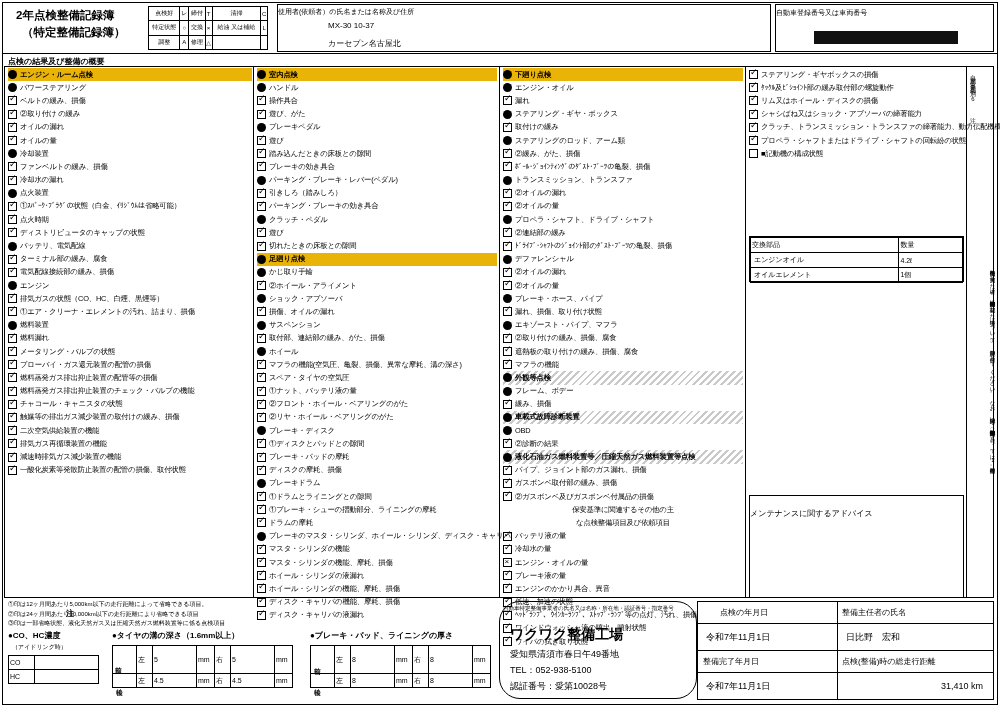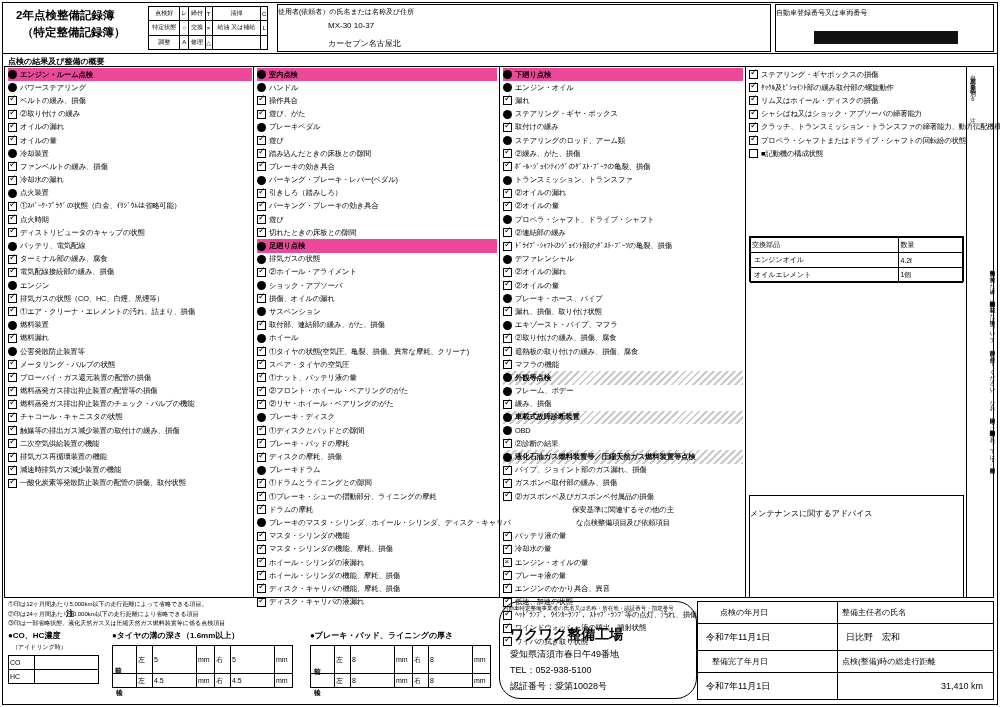--- a/index.html
+++ b/index.html
@@ -21,21 +21,21 @@
   .hg table{width:100%;height:100%;font-size:6px;}
   .hg td{border:1px solid #000;text-align:center;padding:0;}
   
   .sec{position:absolute;box-sizing:border-box;}
   .row{display:flex;align-items:center;height:13.2px;}
   .cb{flex:0 0 auto;width:9px;height:9px;border:1px solid #000;margin-right:3px;box-sizing:border-box;position:relative;}
   .cb.mark::after{content:"✓";position:absolute;left:0px;top:-4px;font-size:9px;line-height:11px;}
   .cb.x::after{content:"×";position:absolute;left:0.5px;top:-3px;font-size:8px;line-height:11px;}
   .cb.none{border:1px solid #000;}
   .lbl{font-size:7.4px;white-space:nowrap;letter-spacing:-0.2px;}
-  .hdrrow{display:flex;align-items:center;height:13.2px;background:#ec4899;}
+  .hdrrow{display:flex;align-items:center;height:13.2px;background:#eab308;}
   .hdrrow .lbl{font-weight:bold;}
   .hatch{background:repeating-linear-gradient(135deg,#fff 0 3px,#c9c9c9 3px 5px);}
   .dot{flex:0 0 auto;width:9px;height:9px;border-radius:50%;background:#000;margin-right:3px;}
   .cell{border:1px solid #000;box-sizing:border-box;}
   .bold{font-weight:bold;}
 </style>
 </head>
 <body>
 
 <div class="page">
@@ -180,24 +180,20 @@
       </div>
       <div class="row">
         <span class="dot"></span>
         <span class="lbl">燃料装置</span>
       </div>
       <div class="row">
         <span class="cb mark"></span>
         <span class="lbl">燃料漏れ</span>
       </div>
       <div class="row">
-        <span class="dot"></span>
-        <span class="lbl">公害発散防止装置等</span>
-      </div>
-      <div class="row">
         <span class="cb mark"></span>
         <span class="lbl">メータリング・バルブの状態</span>
       </div>
       <div class="row">
         <span class="cb mark"></span>
         <span class="lbl">ブローバイ・ガス還元装置の配管の損傷</span>
       </div>
       <div class="row">
         <span class="cb mark"></span>
         <span class="lbl">燃料蒸発ガス排出抑止装置の配管等の損傷</span>
@@ -271,34 +267,38 @@
       </div>
       <div class="row">
         <span class="cb mark"></span>
         <span class="lbl">引きしろ（踏みしろ）</span>
       </div>
       <div class="row">
         <span class="cb mark"></span>
         <span class="lbl">パーキング・ブレーキの効き具合</span>
       </div>
       <div class="row">
+        <span class="dot"></span>
+        <span class="lbl">クラッチ・ペダル</span>
+      </div>
+      <div class="row">
         <span class="cb mark"></span>
         <span class="lbl">遊び</span>
       </div>
       <div class="row">
         <span class="cb mark"></span>
         <span class="lbl">切れたときの床板との隙間</span>
       </div>
       <div class="hdrrow">
         <span class="dot"></span>
         <span class="lbl">足廻り点検</span>
       </div>
       <div class="row">
         <span class="dot"></span>
-        <span class="lbl">排気ガスの状態</span>
+        <span class="lbl">かじ取り手輪</span>
       </div>
       <div class="row">
         <span class="cb mark"></span>
         <span class="lbl">②ホイール・アライメント</span>
       </div>
       <div class="row">
         <span class="dot"></span>
         <span class="lbl">ショック・アブソーバ</span>
       </div>
       <div class="row">
@@ -312,21 +312,21 @@
       <div class="row">
         <span class="cb mark"></span>
         <span class="lbl">取付部、連結部の緩み、がた、損傷</span>
       </div>
       <div class="row">
         <span class="dot"></span>
         <span class="lbl">ホイール</span>
       </div>
       <div class="row">
         <span class="cb mark"></span>
-        <span class="lbl">①タイヤの状態(空気圧、亀裂、損傷、異常な摩耗、クリーナ)</span>
+        <span class="lbl">マフラの機能(空気圧、亀裂、損傷、異常な摩耗、溝の深さ)</span>
       </div>
       <div class="row">
         <span class="cb mark"></span>
         <span class="lbl">スペア・タイヤの空気圧</span>
       </div>
       <div class="row">
         <span class="cb mark"></span>
         <span class="lbl">①ナット、バッテリ液の量</span>
       </div>
       <div class="row">
@@ -723,21 +723,21 @@
     <tbody>
         <tr>
       <td class="cell" style="width:140px;height:22px;padding-left:22px;">点検の年月日</td>
       <td class="cell" style="width:156px;padding-left:4px;">整備主任者の氏名</td>
     </tr>
     <tr>
       <td class="cell" style="height:27px;padding-left:8px;font-size:9px;">令和7年11月1日</td>
       <td class="cell" style="padding-left:8px;font-size:9px;">日比野　宏和</td>
     </tr>
     <tr>
-      <td class="cell" style="height:22px;padding-left:14px;">整備完了年月日</td>
+      <td class="cell" style="height:22px;padding-left:5px;">整備完了年月日</td>
       <td class="cell" style="padding-left:4px;">点検(整備)時の総走行距離</td>
     </tr>
     <tr>
       <td class="cell" style="height:27px;padding-left:8px;font-size:9px;">令和7年11月1日</td>
       <td class="cell r" style="padding-right:10px;font-size:9px;">31,410 km</td>
     </tr>
   </tbody>
     </table>
 
 </div>

